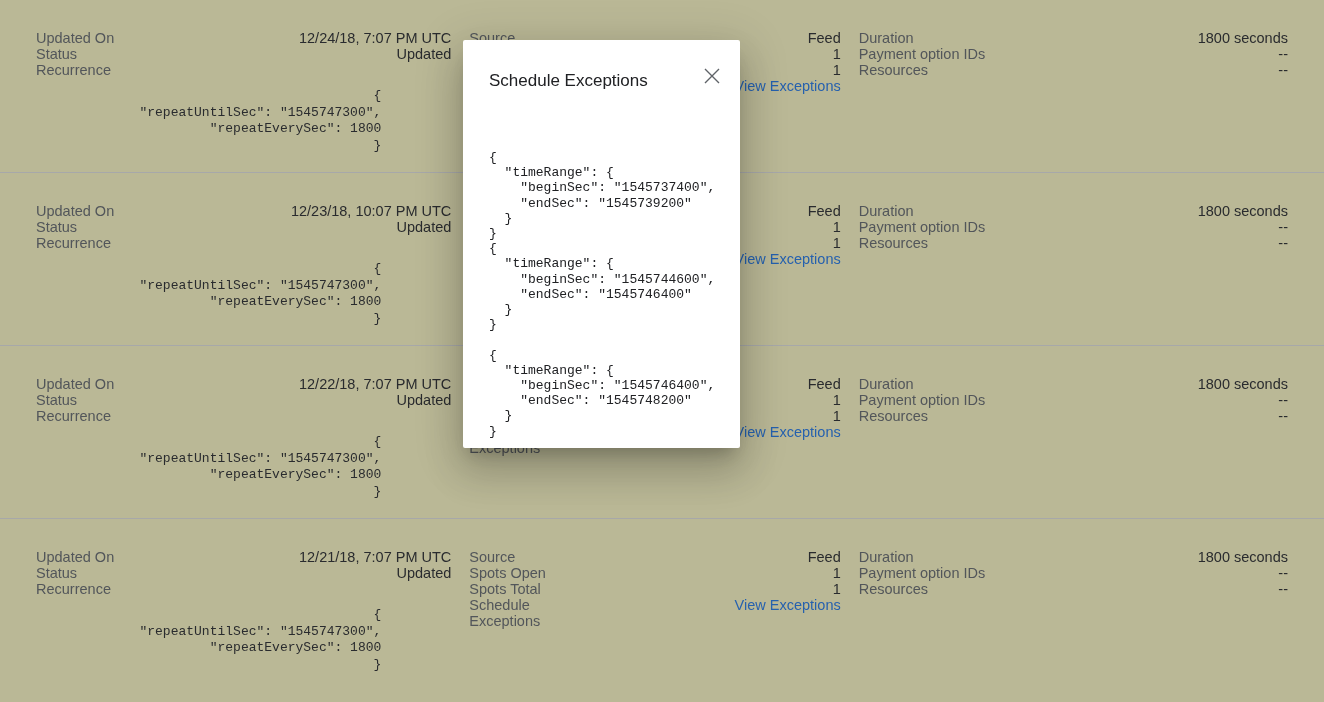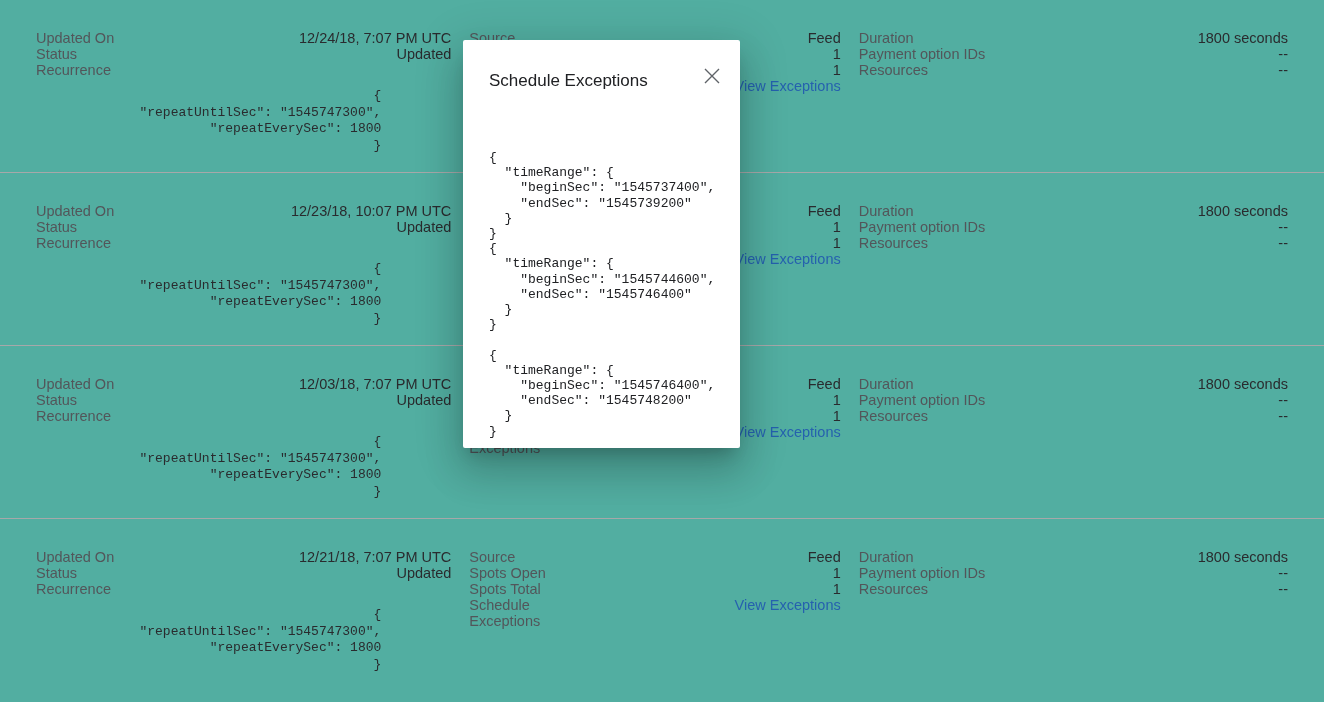--- a/index.html
+++ b/index.html
@@ -13,21 +13,21 @@
     position: relative;
     overflow: hidden;
     font-family: "Liberation Sans", sans-serif;
     color: #202124;
   }
 
   
   #page {
     position: absolute;
     inset: 0;
-    background: #5eead4;
+    background: #fef9c3;
   }
 
   .record {
     position: relative;
     display: flex;
     box-sizing: border-box;
     padding: 30px 36px 18px 36px;
     border-bottom: 1px solid #e0e0e0;
   }
   .record:last-child { border-bottom: none; }
@@ -246,21 +246,21 @@
         <div class="kv">
           <span class="k">Resources</span>
           <span class="v">--</span>
         </div>
       </div>
     </div>
     <div class="record">
       <div class="col col-left">
         <div class="kv">
           <span class="k">Updated On</span>
-          <span class="v">12/03/18, 7:07 PM UTC</span>
+          <span class="v">12/22/18, 7:07 PM UTC</span>
         </div>
         <div class="kv">
           <span class="k">Status</span>
           <span class="v">Updated</span>
         </div>
         <div class="kv">
           <span class="k">Recurrence</span>
           <span class="v"></span>
         </div>
         <div class="json-block">{

